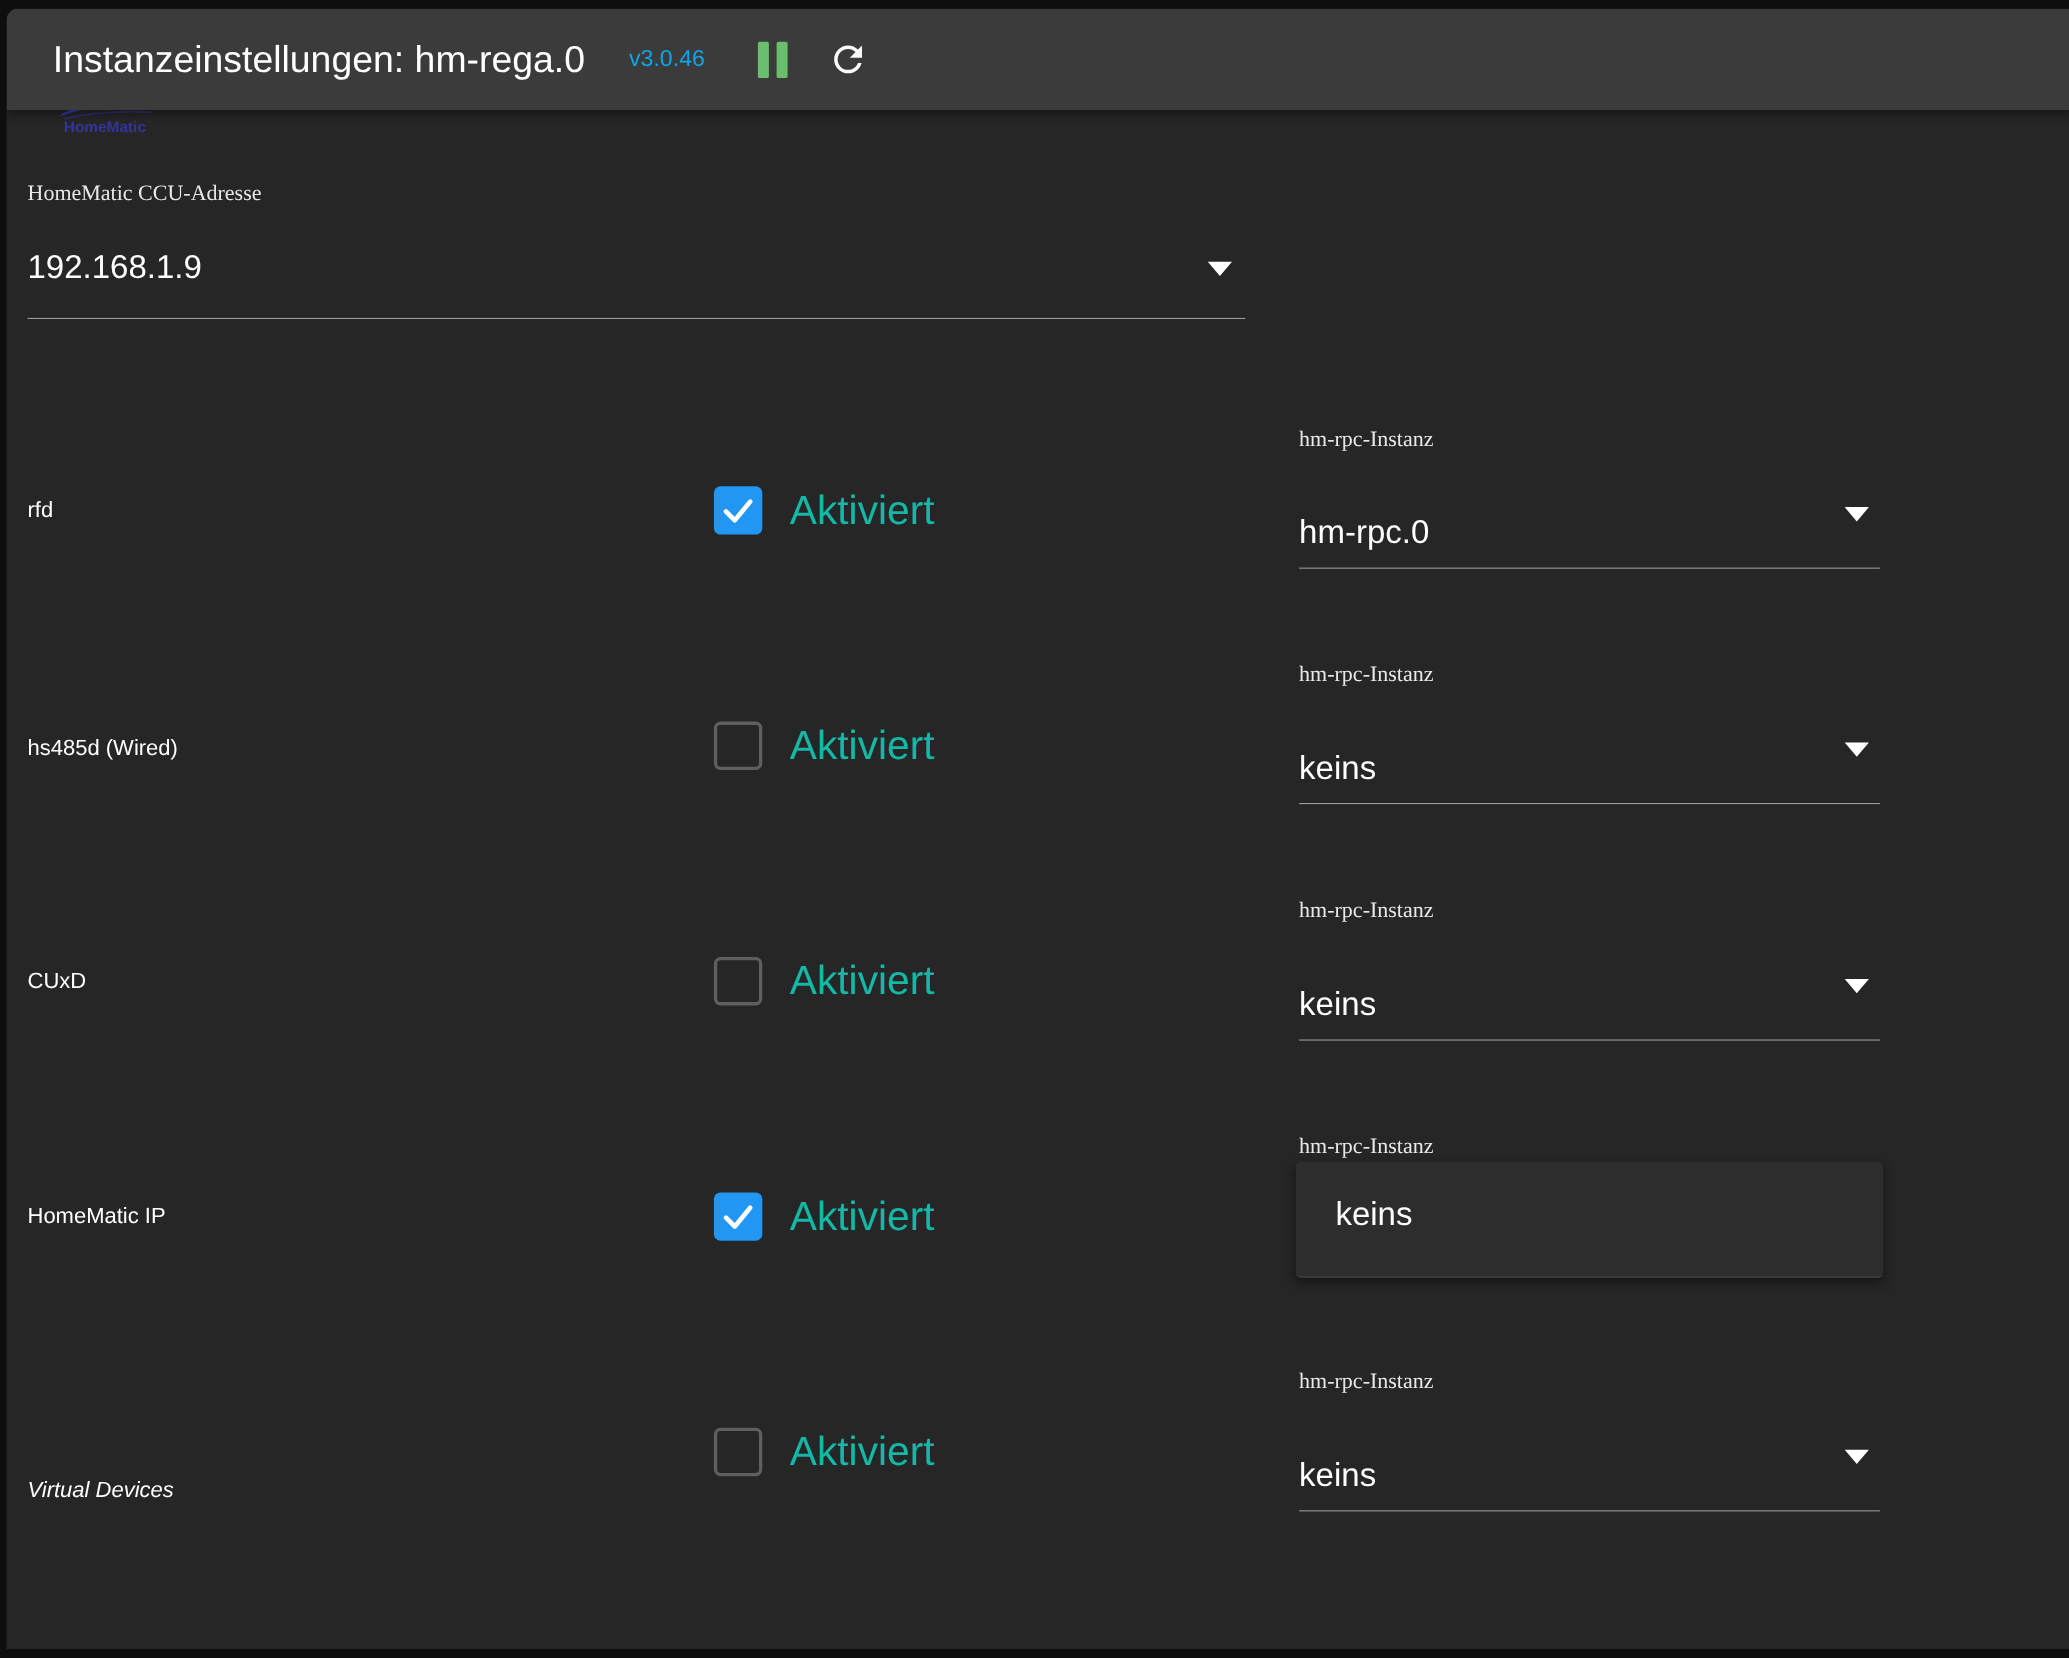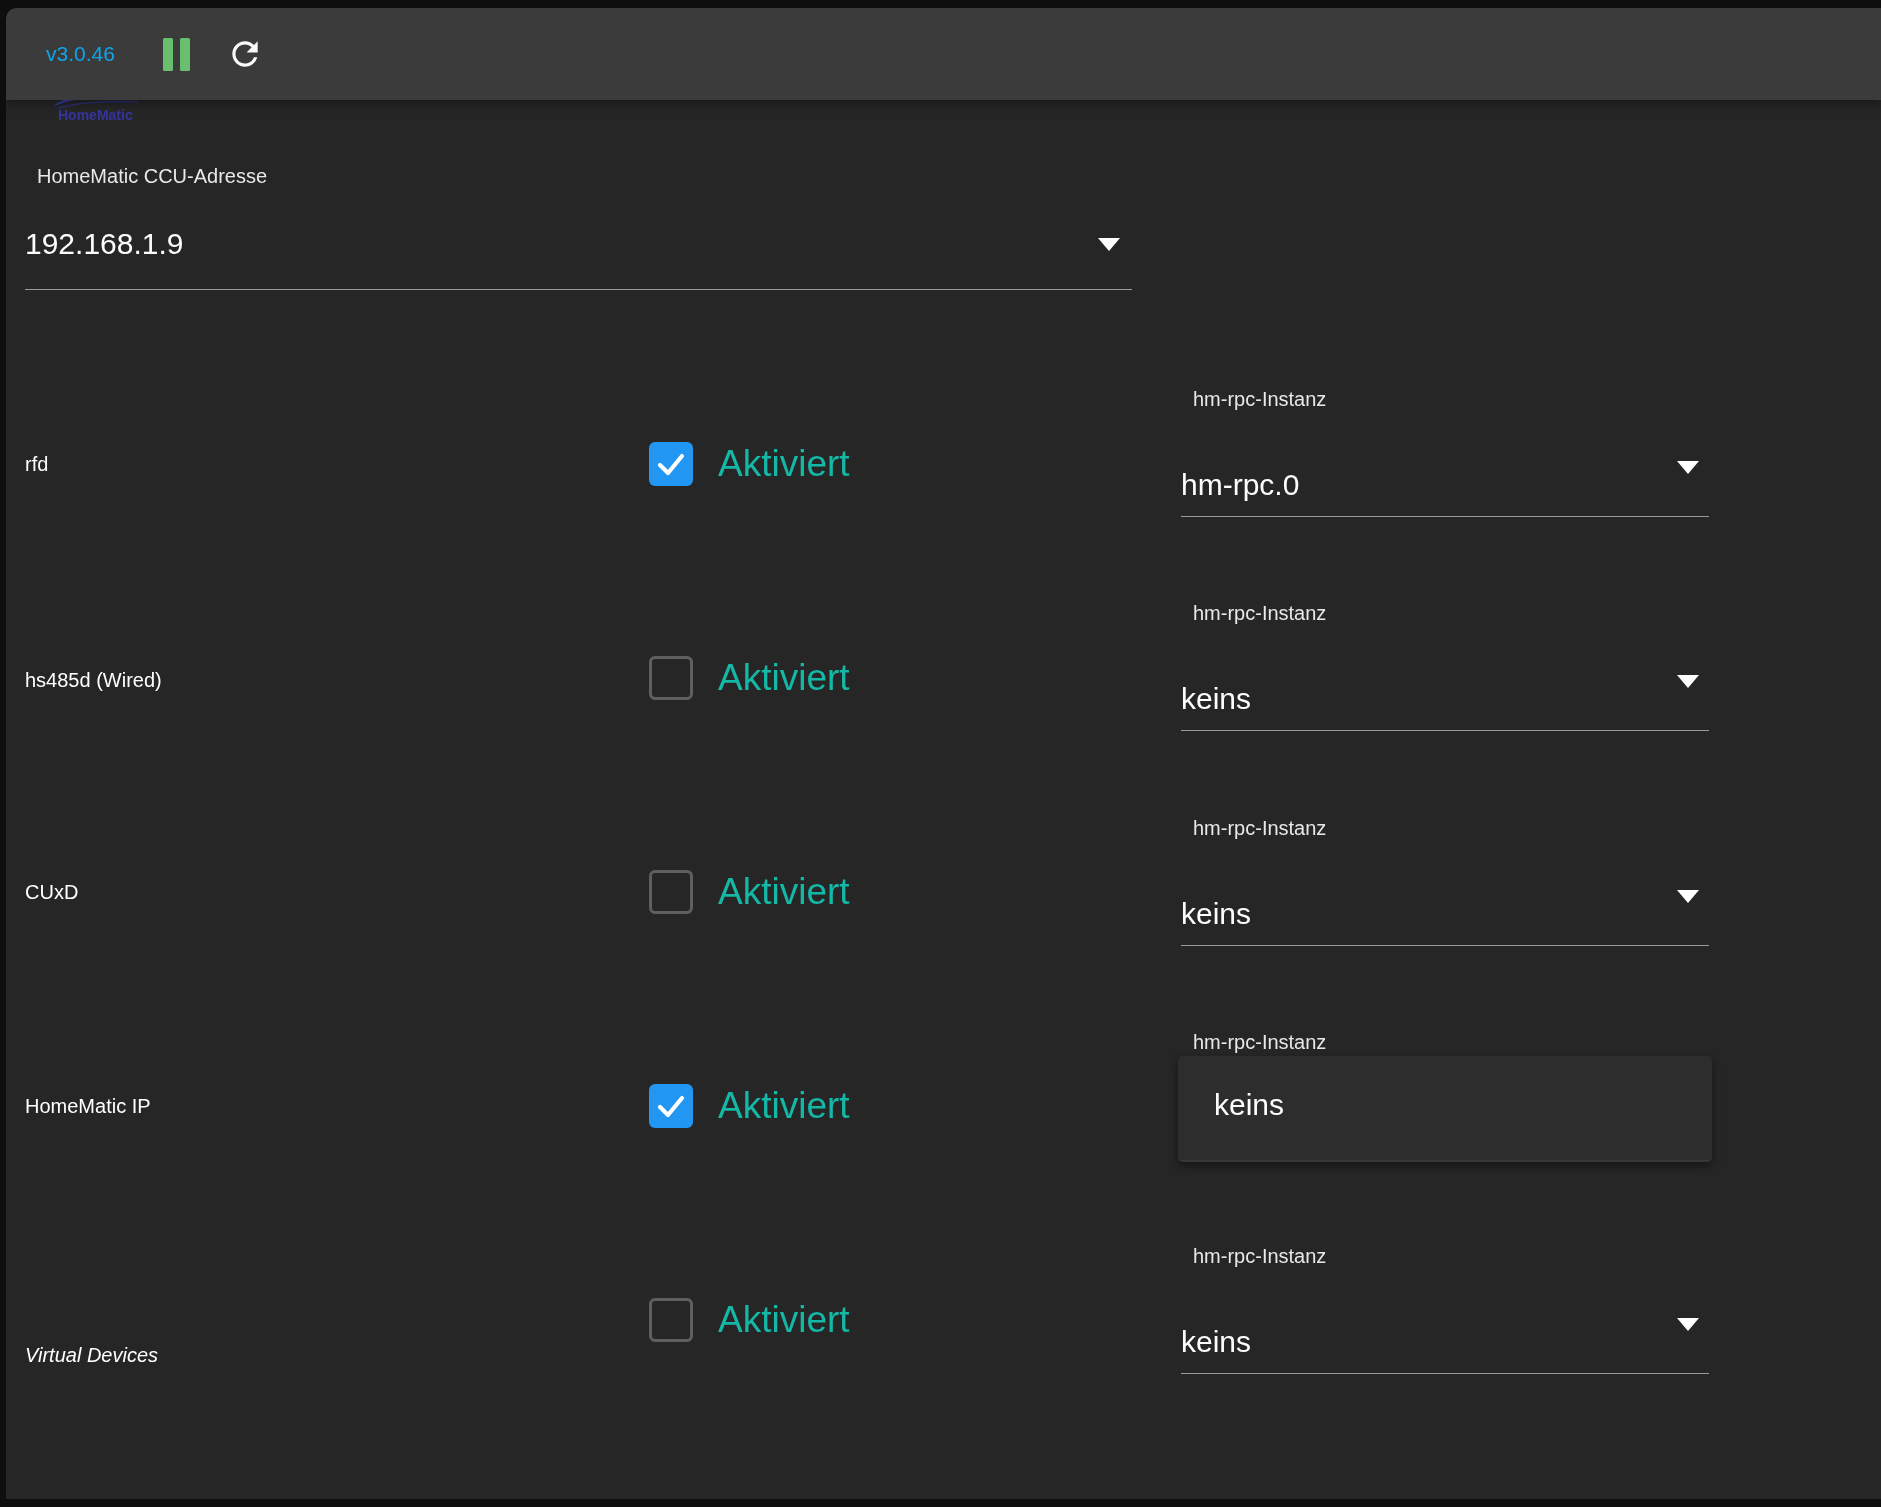--- a/index.html
+++ b/index.html
@@ -23,21 +23,21 @@
   .title { margin-left:42px; font-size:34px; font-weight:500; color:#ffffff; white-space:nowrap; }
   .version { margin-left:40px; font-size:21px; color:#0ea5e9; }
   .pause-icon { margin-left:48px; display:flex; gap:7px; cursor:pointer; }
   .pause-icon i { display:block; width:10px; height:33px; background:#6abf6e; border-radius:1.5px; }
   .refresh-icon { margin-left:36px; width:38px; height:38px; cursor:pointer; }
   .refresh-icon svg { width:38px; height:38px; fill:#fafafa; }
   
   .logo { position:absolute; left:44px; top:58px; width:96px; height:56px; z-index:1; }
   
   .select-field, .number-field { position:absolute; height:132px; }
-  .flabel { position:absolute; left:12px; top:0; font-size:20px; color:#e8e8e8; line-height:24px; white-space:nowrap; }
+  .flabel { position:absolute; left:0; top:0; font-size:20px; color:#e8e8e8; line-height:24px; white-space:nowrap;font-family:Liberation Serif, serif; }
   .fvalue { position:absolute; left:0; top:80px; font-size:30px; color:#fdfdfd; line-height:36px; white-space:nowrap; }
   .top-field .fvalue { top:62px; }
   .underline { position:absolute; left:0; right:0; top:129px; height:1px; background:#9a9a9a; }
   .top-field .underline { top:125px; }
   .sel-arrow {
     position:absolute; right:10px; top:74px; width:0; height:0;
     border-left:11px solid transparent; border-right:11px solid transparent;
     border-top:13px solid #ffffff; cursor:pointer;
   }
   
@@ -74,20 +74,21 @@
 
     <div class="logo">
       <svg viewBox="0 0 96 56" width="96" height="56">
         <path d="M4 40 Q34 28 86 32 Q52 24 14 34 Q6 37 4 40 Z" fill="#3d3dc4" opacity="0.85"></path>
         <path d="M8 42 Q40 34 88 36" stroke="#32329e" stroke-width="1.5" fill="none" opacity="0.7"></path>
         <text x="8" y="54" font-size="14" font-weight="bold" fill="#34349c">HomeMatic</text>
       </svg>
     </div>
 
     <div class="header">
+      <span class="title">Instanzeinstellungen: hm-rega.0</span>
       <span class="version">v3.0.46</span>
       <span class="pause-icon">
           <i></i>
           <i></i>
         </span>
       <span class="refresh-icon">
         <svg viewBox="0 0 24 24">
             <path d="M17.65 6.35C16.2 4.9 14.21 4 12 4c-4.42 0-7.99 3.58-8 8s3.57 8 8 8c3.73 0 6.84-2.55 7.73-6h-2.08c-.82 2.33-3.04 4-5.65 4-3.31 0-6-2.69-6-6s2.69-6 6-6c1.66 0 3.14.69 4.22 1.78L13 11h7V4l-2.35 2.35z"></path>
           </svg>
       </span>

